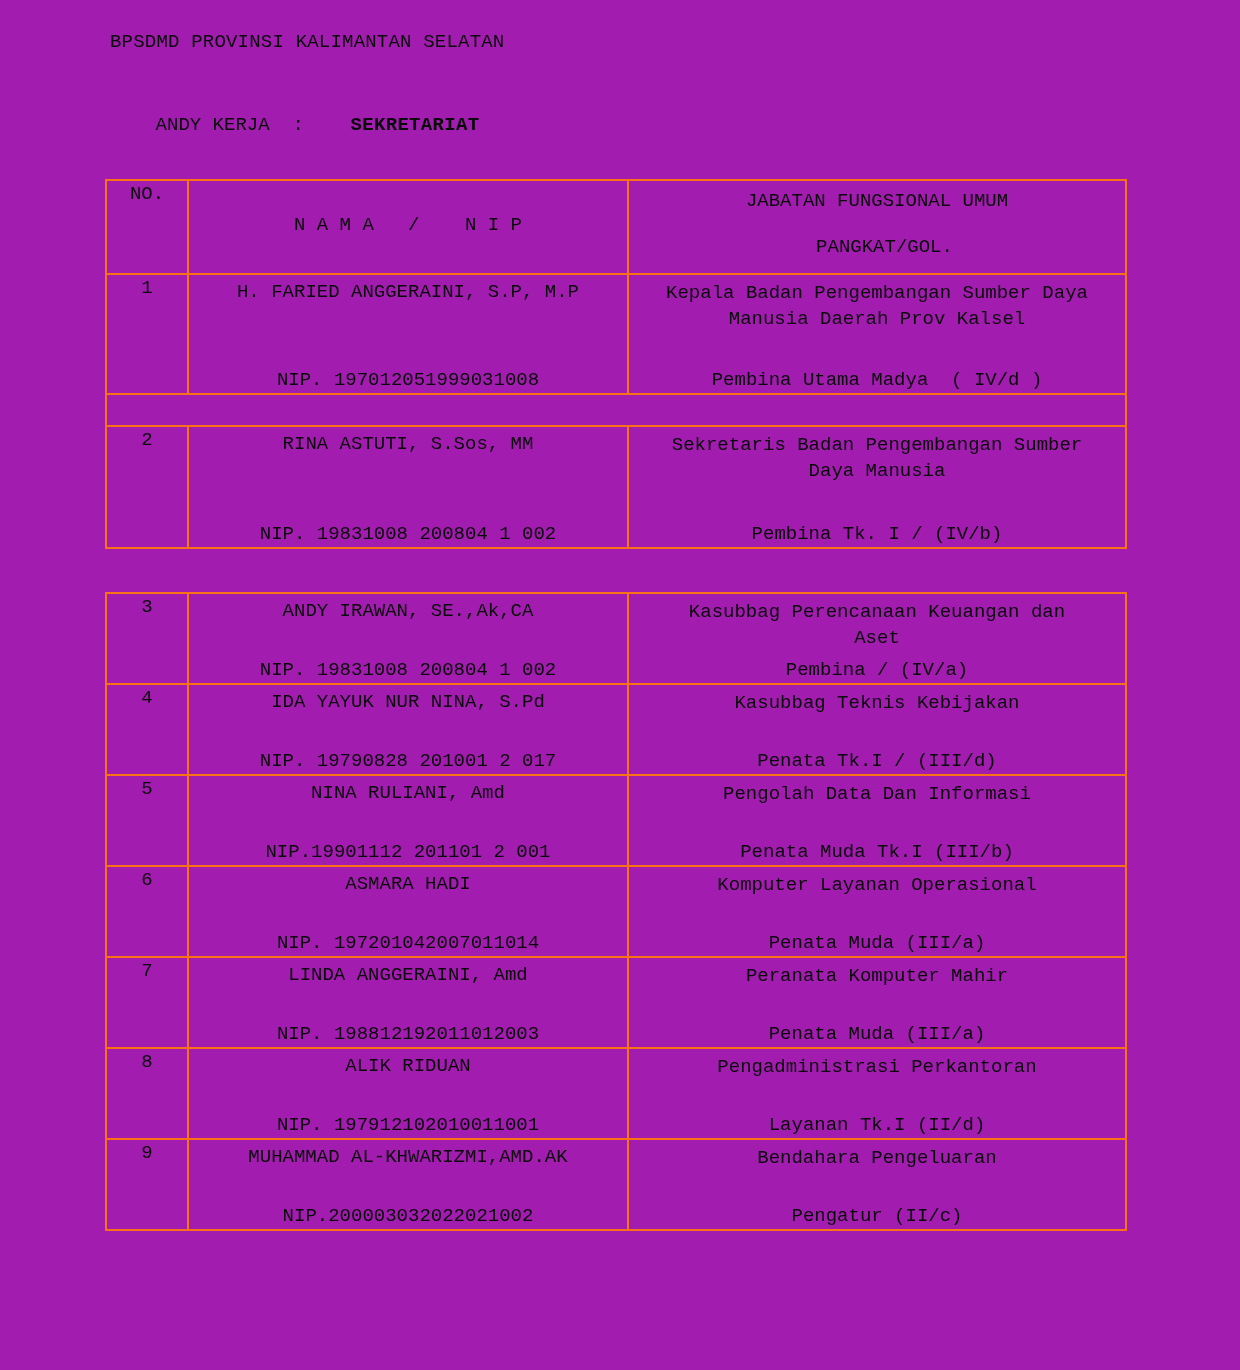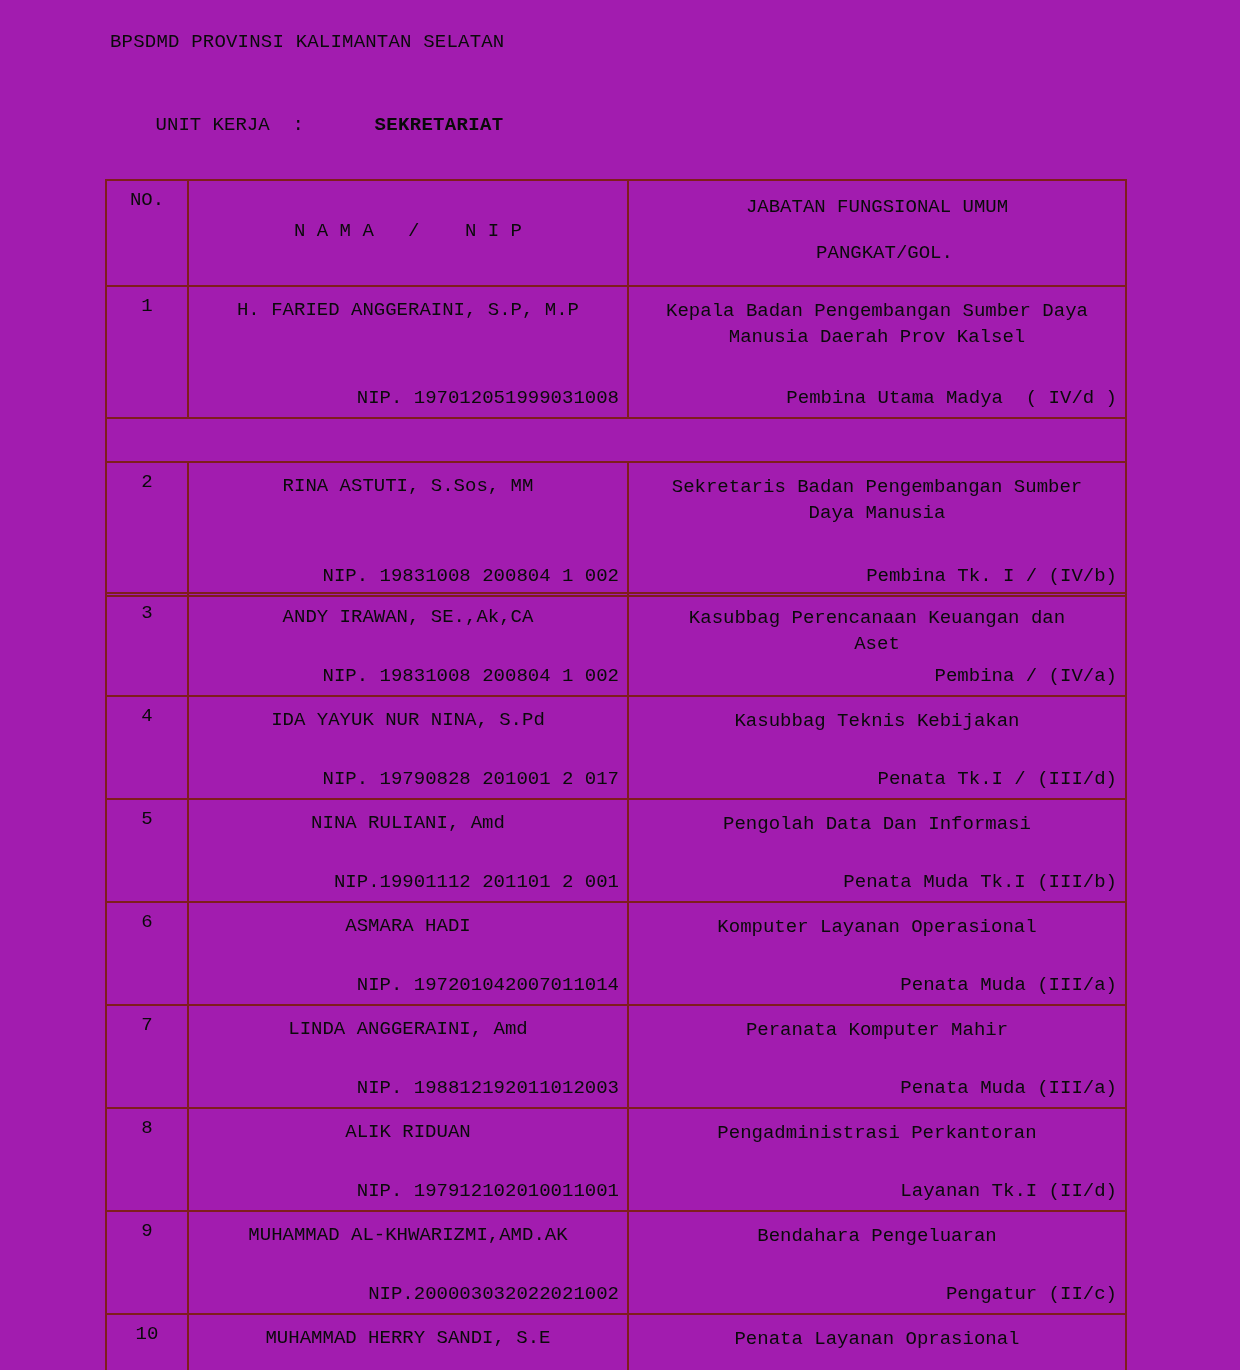--- a/index.html
+++ b/index.html
@@ -26,69 +26,69 @@
   }
   .unit-line {
     position: absolute;
     left: 110px;
     top: 92px;
     font-size: 19px;
     white-space: pre;
   }
   .uk-label { display: inline-block; width: 137px; }
   .uk-colon { display: inline-block; width: 58px; }
-  .uk-value { font-weight: bold; letter-spacing: 0.3px; margin-left: 24px; }
+  .uk-value { font-weight: bold; letter-spacing: 0.3px; }
 
   table.doc {
     position: absolute;
     left: 105px;
     width: 1020px;
     border-collapse: collapse;
     table-layout: fixed;
     font-size: 19px;
     color: #0a0a0a;
   }
   table.t1 { top: 179px; }
   table.t2 { top: 592px; }
   table.doc td, table.doc th {
-    border: 2px solid #7f1d1d;
-    padding: 8px;
+    border: 2px solid #f97316;
+    padding: 2px;
     text-align: center;
     font-weight: normal;
     vertical-align: top;
     margin-top: 32px;
   }
   td.no { vertical-align: middle; font-size: 19px; }
   .cell { position: relative; width: 100%; }
   .hdr-no { vertical-align: middle; }
   .hdr-cell { position: relative; height: 84px; }
   .hdr-cell.center-mid { display: flex; align-items: center; justify-content: center; }
   .hdr-cell .top { padding-top: 7px; }
   .hdr-cell .bottom { position: absolute; bottom: 9px; left: 15px; right: 0; }
-  .pre { white-space: pre; text-align: right; }
+  .pre { white-space: pre; }
 
   .t1 .row1 .cell { height: 114px; }
   .t1 .row2 .cell { height: 116px; }
   .t1 tr.spacer-row td { height: 26px; }
   .t2 .cell { height: 85px; }
 
   .cell .top { padding-top: 4px; }
   .cell .top.jabwrap { max-width: 424px; margin: 0 auto; line-height: 1.35; }
   .cell .bottom { position: absolute; bottom: 0; left: 0; right: 0; }
   tr.bold { font-weight: bold; }
 </style>
 </head>
 <body>
 
 <div class="page">
 
   <div class="org-title">BPSDMD PROVINSI KALIMANTAN SELATAN</div>
 
   <div class="unit-line">
-    <span class="uk-label">UNIT KERJA</span><span class="uk-colon">:</span><span class="uk-value">SEKRETARIAT</span>
+    <span class="uk-label">ANDY KERJA</span><span class="uk-colon">:</span><span class="uk-value">SEKRETARIAT</span>
   </div>
 
   <table class="doc t1">
     <colgroup>
         <col style="width:82px">
         <col style="width:440px">
         <col style="width:498px">
       </colgroup>
     <tbody>
         <tr>
@@ -254,31 +254,16 @@
         </div>
       </td>
       <td>
         <div class="cell">
           <div class="top jabwrap">Bendahara Pengeluaran</div>
           <div class="bottom pre">Pengatur (II/c)</div>
         </div>
       </td>
     </tr>
 
-    <tr>
-      <td class="no">10</td>
-      <td>
-        <div class="cell">
-          <div class="top">MUHAMMAD HERRY SANDI, S.E</div>
-          <div class="bottom pre">NIP.19830416 202521 1 015</div>
-        </div>
-      </td>
-      <td>
-        <div class="cell">
-          <div class="top jabwrap">Penata Layanan Oprasional</div>
-          <div class="bottom pre">IX</div>
-        </div>
-      </td>
-    </tr>
 
   </tbody>
     </table>
 </div>
 
 </body></html>

